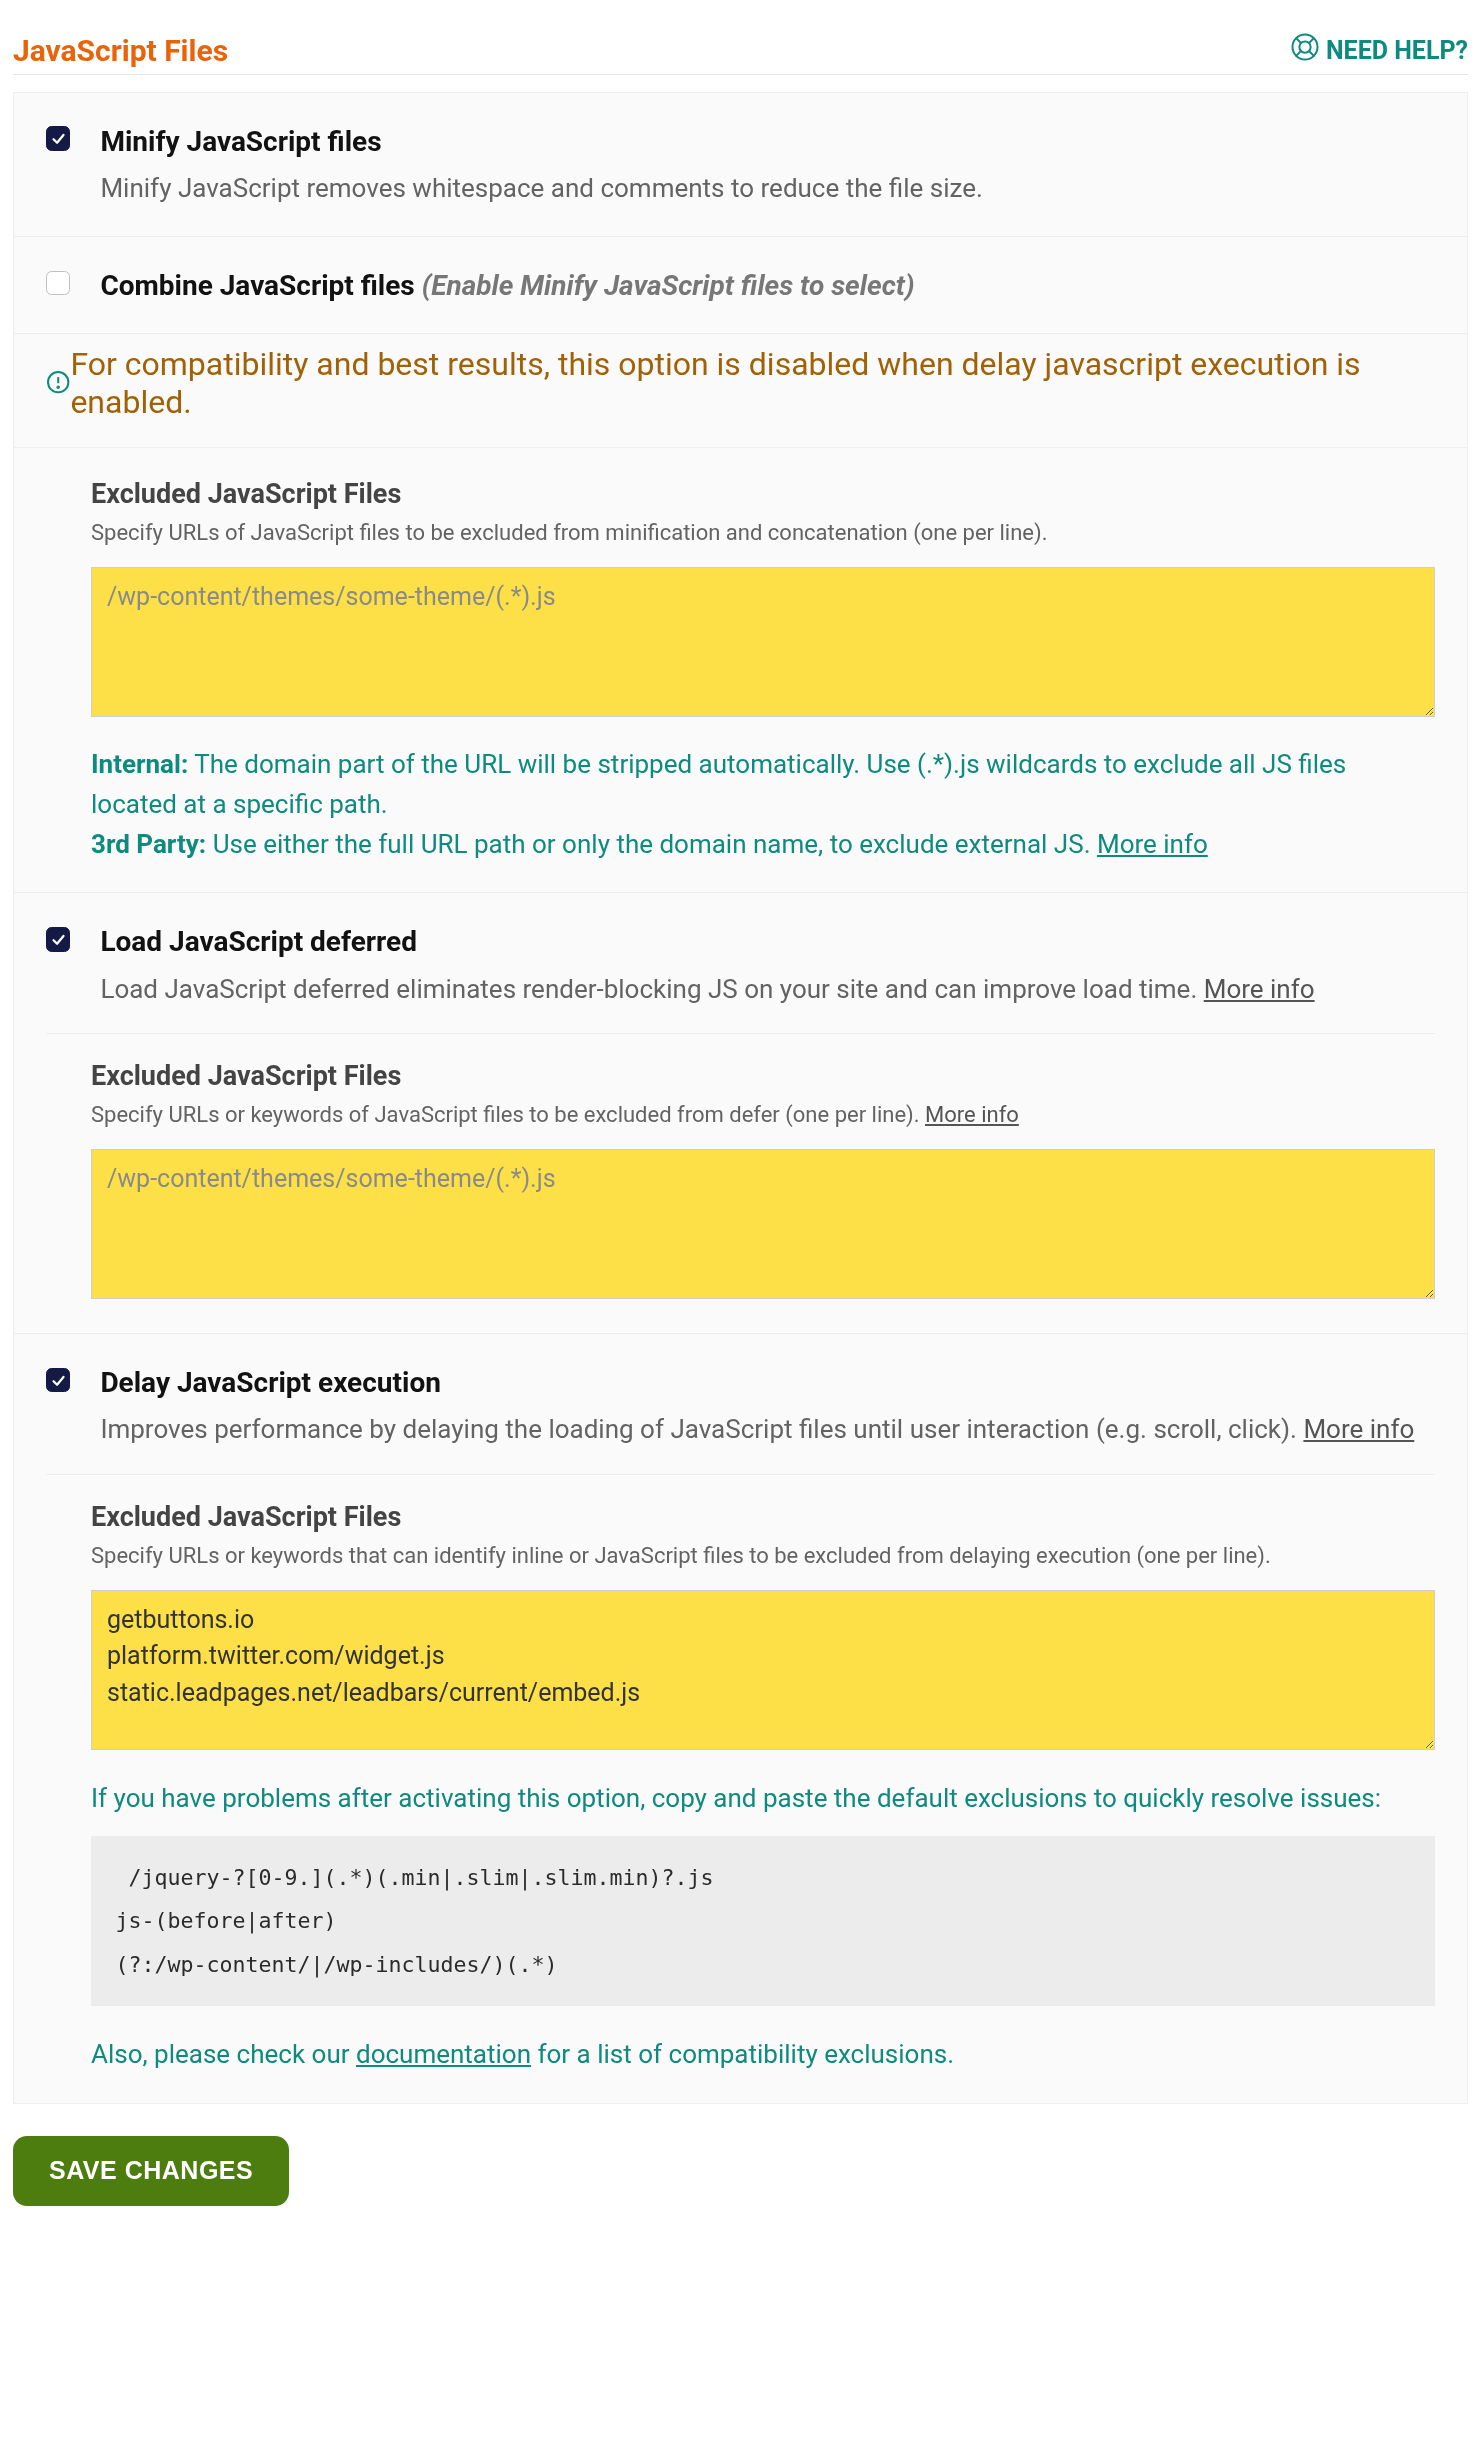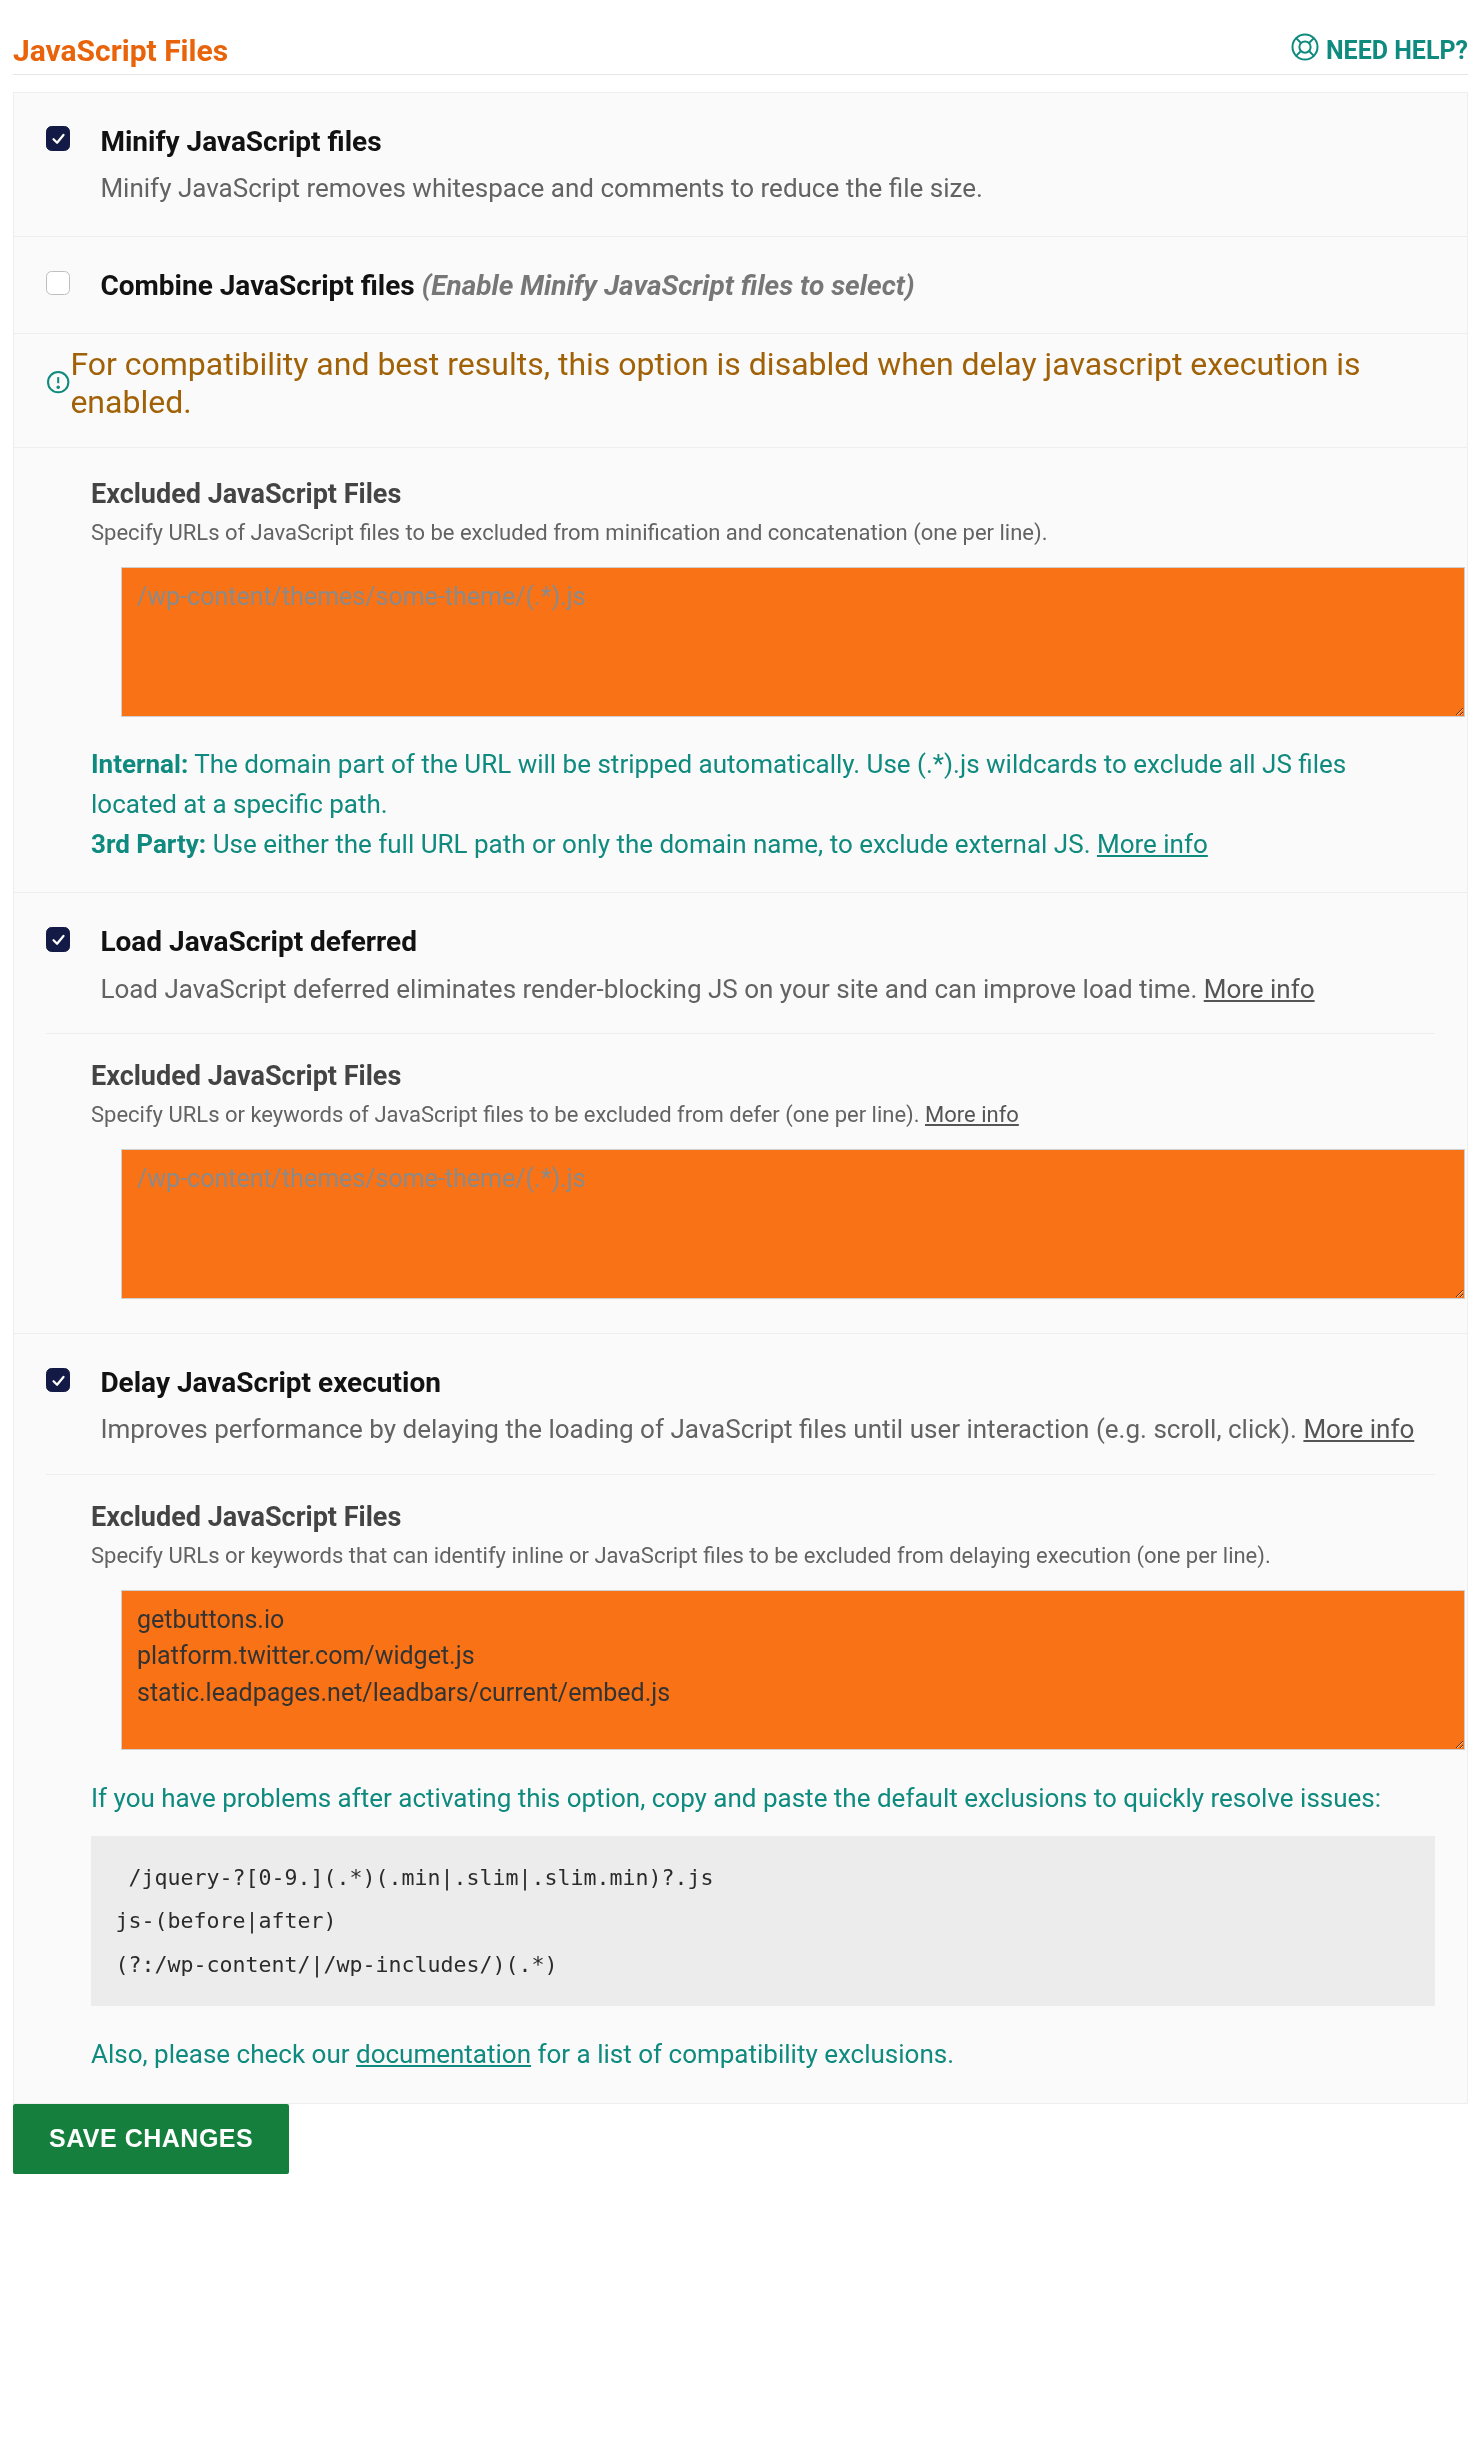--- a/index.html
+++ b/index.html
@@ -124,47 +124,47 @@
     line-height: 1.55;
     margin-bottom: 17px;
   }
   textarea {
     width: 100%;
     min-height: 150px;
     font-family: inherit;
     font-size: 25px;
     color: #333;
     border: 0.9px solid #cfcfcf;
-    background: #f97316;
+    background: #fde047;
     padding: 11.3px 15px;
     resize: both;
     line-height: 1.45;
-    margin-left: 30px;
   }
   textarea::placeholder { color: #8a8a8a; }
   .code-block {
     background: #ececec;
     padding: 20.6px 24.4px;
     font-family: "Menlo", "Consolas", monospace;
     font-size: 21.6px;
     color: #2b2b2b;
     line-height: 2.0;
     white-space: pre;
     margin-top: 17px;
     overflow-x: auto;
   }
   .save-btn {
     display: inline-block;
-    background: #15803d;
+    margin-top: 32px;
+    background: #4d7c0f;
     color: #fff;
     font-weight: 700;
     letter-spacing: 0.5px;
     font-size: 25px;
     padding: 20.6px 36px;
-    border-radius: 2px;
+    border-radius: 14px;
     border: none;
     cursor: pointer;
   }
   .indent { padding-left: 45px; }
   .indent-wide { padding-left: 45px; }
   .compat-row {
     padding: 11.3px 32px 26px 32px;
     border-top: 0.9px solid #eee;
   }
 </style>

